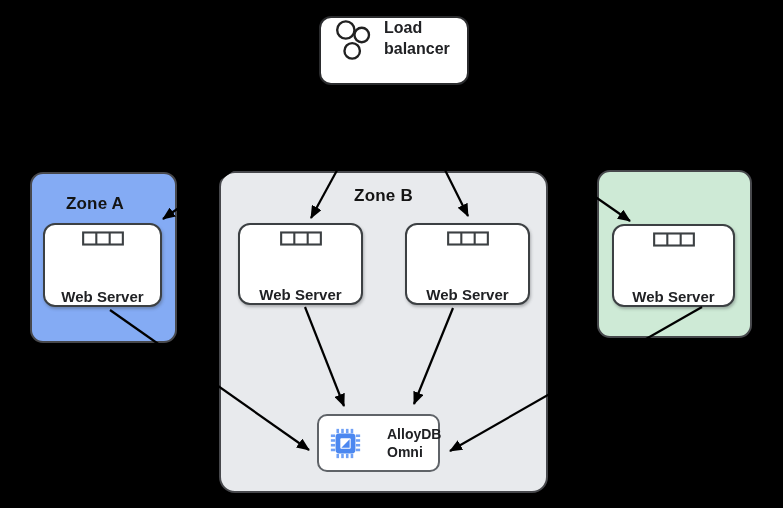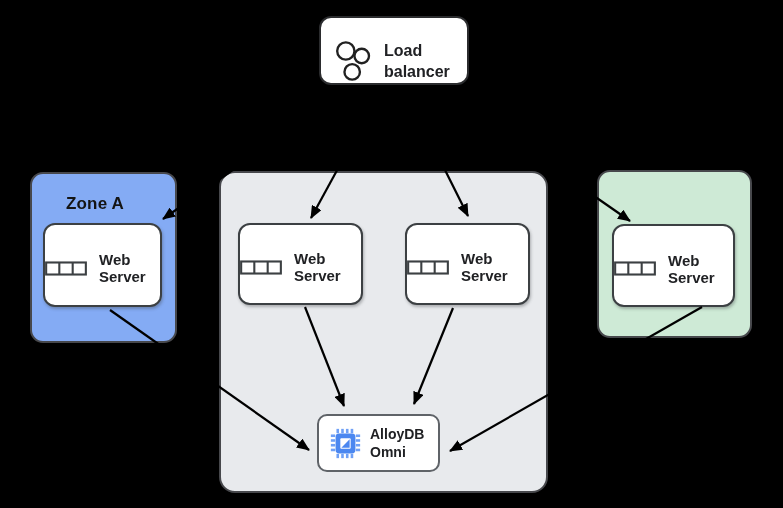--- a/index.html
+++ b/index.html
@@ -30,53 +30,54 @@
     position: absolute;
     background: #ffffff;
     box-sizing: border-box;
     z-index: 4;
   }
   .ws-box {
     border: 2px solid #3C4043;
     border-radius: 12px;
     box-shadow: 1px 2px 3px rgba(60,64,67,0.35);
     display: flex;
+    flex-direction: column;
     align-items: center;
-    justify-content: flex-end;
+    justify-content: space-between;
     padding-top: 6px;
     gap: 12px;
   }
   .ws-label {
     font-size: 15px;
     font-weight: 700;
     color: #202124;
   }
   .lb-box {
     left: 319px; top: 16px; width: 150px; height: 69px;
     border: 2.5px solid #2B2C2E;
     border-radius: 12px;
     display: flex;
-    align-items: flex-end;
+    align-items: flex-start;
     gap: 10px;
     padding-left: 13px;
   }
   .lb-label {
     font-size: 16px;
     font-weight: 700;
     color: #202124;
     line-height: 1.3;
     width: 88px;
   }
   .db-box {
     left: 317px; top: 414px; width: 123px; height: 58px;
     border: 2px solid #5F6368;
     border-radius: 10px;
     display: flex;
     align-items: center;
-    gap: 9px;
+    gap: 26px;
     padding-left: 11px;
   }
   .db-label {
     font-size: 14px;
     font-weight: 700;
     color: #202124;
     line-height: 1.3;
     width: 62px;
   }
   .arrows {
@@ -90,20 +91,21 @@
 </head>
 <body>
 
 <div class="canvas">
 
   <div class="zone" style="left: 30px; top: 172px; width: 147px; height: 171px; background-color: rgb(132, 171, 244);"></div>
   <div class="zone" style="left: 219px; top: 171px; width: 329px; height: 322px; border-radius: 16px; background-color: rgb(232, 234, 237);"></div>
   <div class="zone" style="left: 597px; top: 170px; width: 155px; height: 168px; background-color: rgb(206, 234, 214);"></div>
 
   <div class="zone-title" style="left:30px;top:194px;width:130px;">Zone A</div>
+  <div class="zone-title" style="left:219px;top:186px;width:329px;">Zone B</div>
 
   <div class="node-box lb-box">
     <svg class="icon" width="40" height="44" viewBox="0 0 44 48">
       <circle cx="13" cy="13" r="9.5" fill="none" stroke="#212121" stroke-width="2.6"></circle>
       <circle cx="30.5" cy="18.5" r="8" fill="none" stroke="#212121" stroke-width="2.6"></circle>
       <circle cx="20" cy="36" r="8.5" fill="none" stroke="#212121" stroke-width="2.6"></circle>
     </svg>
     <div class="lb-label">Load balancer</div>
   </div>
 

